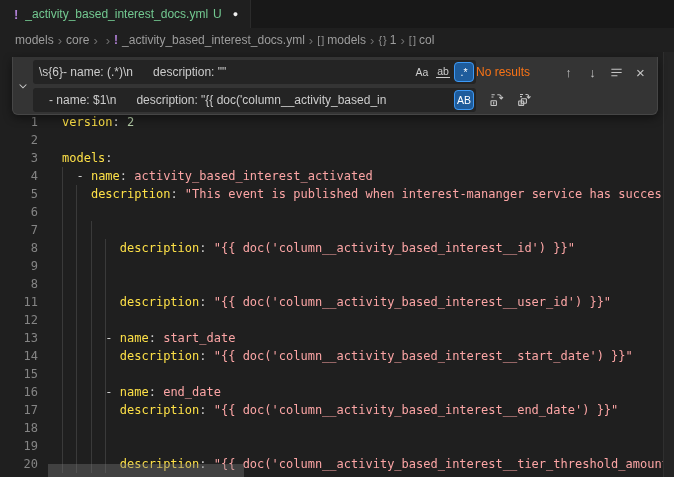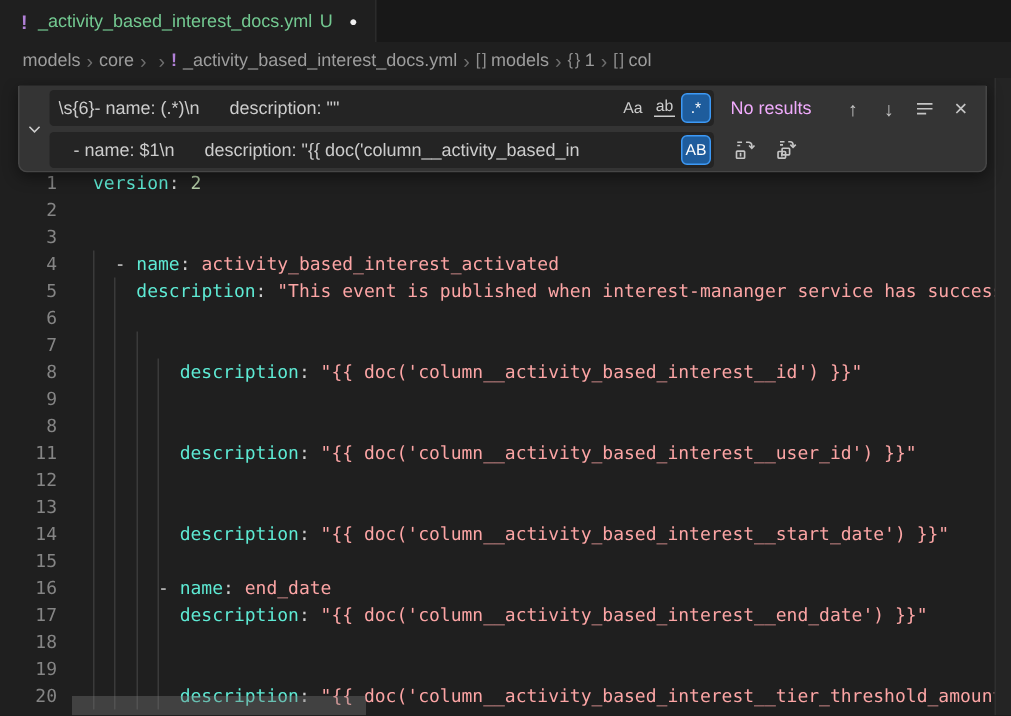--- a/index.html
+++ b/index.html
@@ -35,21 +35,21 @@
 
   
   .editor { position:absolute; top:52px; left:0; right:0; bottom:0; background:#1f1f1f; overflow:hidden; }
   .code-area {
     position:absolute; top:61px; left:0; width:1400px;
     font-family:"DejaVu Sans Mono", monospace; font-size:12px; line-height:18px;
   }
   .code-line { display:flex; height:18px; white-space:pre; }
   .line-number { flex:0 0 38px; text-align:right; color:#858585; }
   .line-content { padding-left:24px; }
-  .tok-k { color:#5eead4; }
+  .tok-k { color:#fde047; }
   .tok-p { color:#cccccc; }
   .tok-s { color:#fca5a5; }
   .tok-n { color:#b5cea8; }
   .indent-guide { position:absolute; width:1px; background:#3a3a3a; }
 
   .right-strip {
     position:absolute; top:0; right:0; bottom:0; width:11px;
     background:#242424; border-left:1px solid #2f2f2f;
   }
   .hscrollbar {
@@ -73,21 +73,21 @@
     font-size:12px; color:#cccccc; cursor:text;
   }
   .fw-text { flex:1; white-space:pre; overflow:hidden; }
   .tgl {
     flex:0 0 20px; width:20px; height:20px; border-radius:4px;
     display:flex; align-items:center; justify-content:center;
     font-size:10.5px; color:#cccccc; margin-left:1px; border:1px solid transparent; cursor:pointer;
   }
   .tgl.active { background:#1e5c9c; border-color:#3d99f5; color:#ffffff; }
   .ww-inner { border-bottom:1px solid currentColor; padding:0 1px 0 1px; line-height:11px; }
-  .no-results { margin-left:11px; color:#f0abfc; font-size:12px; white-space:nowrap; }
+  .no-results { color:#f97316; font-size:12px; white-space:nowrap; }
   .nav-group { margin-left:auto; display:flex; align-items:center; gap:3px; }
   .icon-btn {
     width:21px; height:21px; border-radius:4px; display:flex; align-items:center; justify-content:center;
     color:#c5c5c5; font-size:13px; cursor:pointer;
   }
   .replace-actions { margin-left:9px; display:flex; align-items:center; gap:7px; }
 </style>
 </head>
 <body>
 
@@ -133,31 +133,31 @@
 
 <div class="editor">
   <div class="indent-guide" style="left:62px;  top:115px; height:306px;"></div>
   <div class="indent-guide" style="left:76px;  top:133px; height:288px;"></div>
   <div class="indent-guide" style="left:91px;  top:169px; height:252px;"></div>
   <div class="indent-guide" style="left:105px; top:187px; height:234px;"></div>
 
   <div class="code-area">
       <div class="code-line"><span class="line-number">1</span><span class="line-content"><span class="tok-k">version</span><span class="tok-p">: </span><span class="tok-n">2</span></span></div>
       <div class="code-line"><span class="line-number">2</span><span class="line-content"></span></div>
-      <div class="code-line"><span class="line-number">3</span></div>
+      <div class="code-line"><span class="line-number">3</span><span class="line-content"><span class="tok-k">models</span><span class="tok-p">:</span></span></div>
       <div class="code-line"><span class="line-number">4</span><span class="line-content"><span class="tok-p">  - </span><span class="tok-k">name</span><span class="tok-p">: </span><span class="tok-s">activity_based_interest_activated</span></span></div>
       <div class="code-line"><span class="line-number">5</span><span class="line-content"><span class="tok-p">    </span><span class="tok-k">description</span><span class="tok-p">: </span><span class="tok-s">"This event is published when interest-mananger service has success</span></span></div>
       <div class="code-line"><span class="line-number">6</span></div>
       <div class="code-line"><span class="line-number">7</span></div>
       <div class="code-line"><span class="line-number">8</span><span class="line-content"><span class="tok-p">        </span><span class="tok-k">description</span><span class="tok-p">: </span><span class="tok-s">"{{ doc('column__activity_based_interest__id') }}"</span></span></div>
       <div class="code-line"><span class="line-number">9</span><span class="line-content"></span></div>
       <div class="code-line"><span class="line-number">8</span></div>
       <div class="code-line"><span class="line-number">11</span><span class="line-content"><span class="tok-p">        </span><span class="tok-k">description</span><span class="tok-p">: </span><span class="tok-s">"{{ doc('column__activity_based_interest__user_id') }}"</span></span></div>
       <div class="code-line"><span class="line-number">12</span><span class="line-content"></span></div>
-      <div class="code-line"><span class="line-number">13</span></div>
+      <div class="code-line"><span class="line-number">13</span><span class="line-content"><span class="tok-p">      - </span><span class="tok-k">name</span><span class="tok-p">: </span><span class="tok-s">start_date</span></span></div>
       <div class="code-line"><span class="line-number">14</span><span class="line-content"><span class="tok-p">        </span><span class="tok-k">description</span><span class="tok-p">: </span><span class="tok-s">"{{ doc('column__activity_based_interest__start_date') }}"</span></span></div>
       <div class="code-line"><span class="line-number">15</span><span class="line-content"></span></div>
       <div class="code-line"><span class="line-number">16</span><span class="line-content"><span class="tok-p">      - </span><span class="tok-k">name</span><span class="tok-p">: </span><span class="tok-s">end_date</span></span></div>
       <div class="code-line"><span class="line-number">17</span><span class="line-content"><span class="tok-p">        </span><span class="tok-k">description</span><span class="tok-p">: </span><span class="tok-s">"{{ doc('column__activity_based_interest__end_date') }}"</span></span></div>
       <div class="code-line"><span class="line-number">18</span><span class="line-content"></span></div>
       <div class="code-line"><span class="line-number">19</span></div>
       <div class="code-line"><span class="line-number">20</span><span class="line-content"><span class="tok-p">        </span><span class="tok-k">description</span><span class="tok-p">: </span><span class="tok-s">"{{ doc('column__activity_based_interest__tier_threshold_amount</span></span></div>
     </div>
 
   <div class="right-strip"></div>

